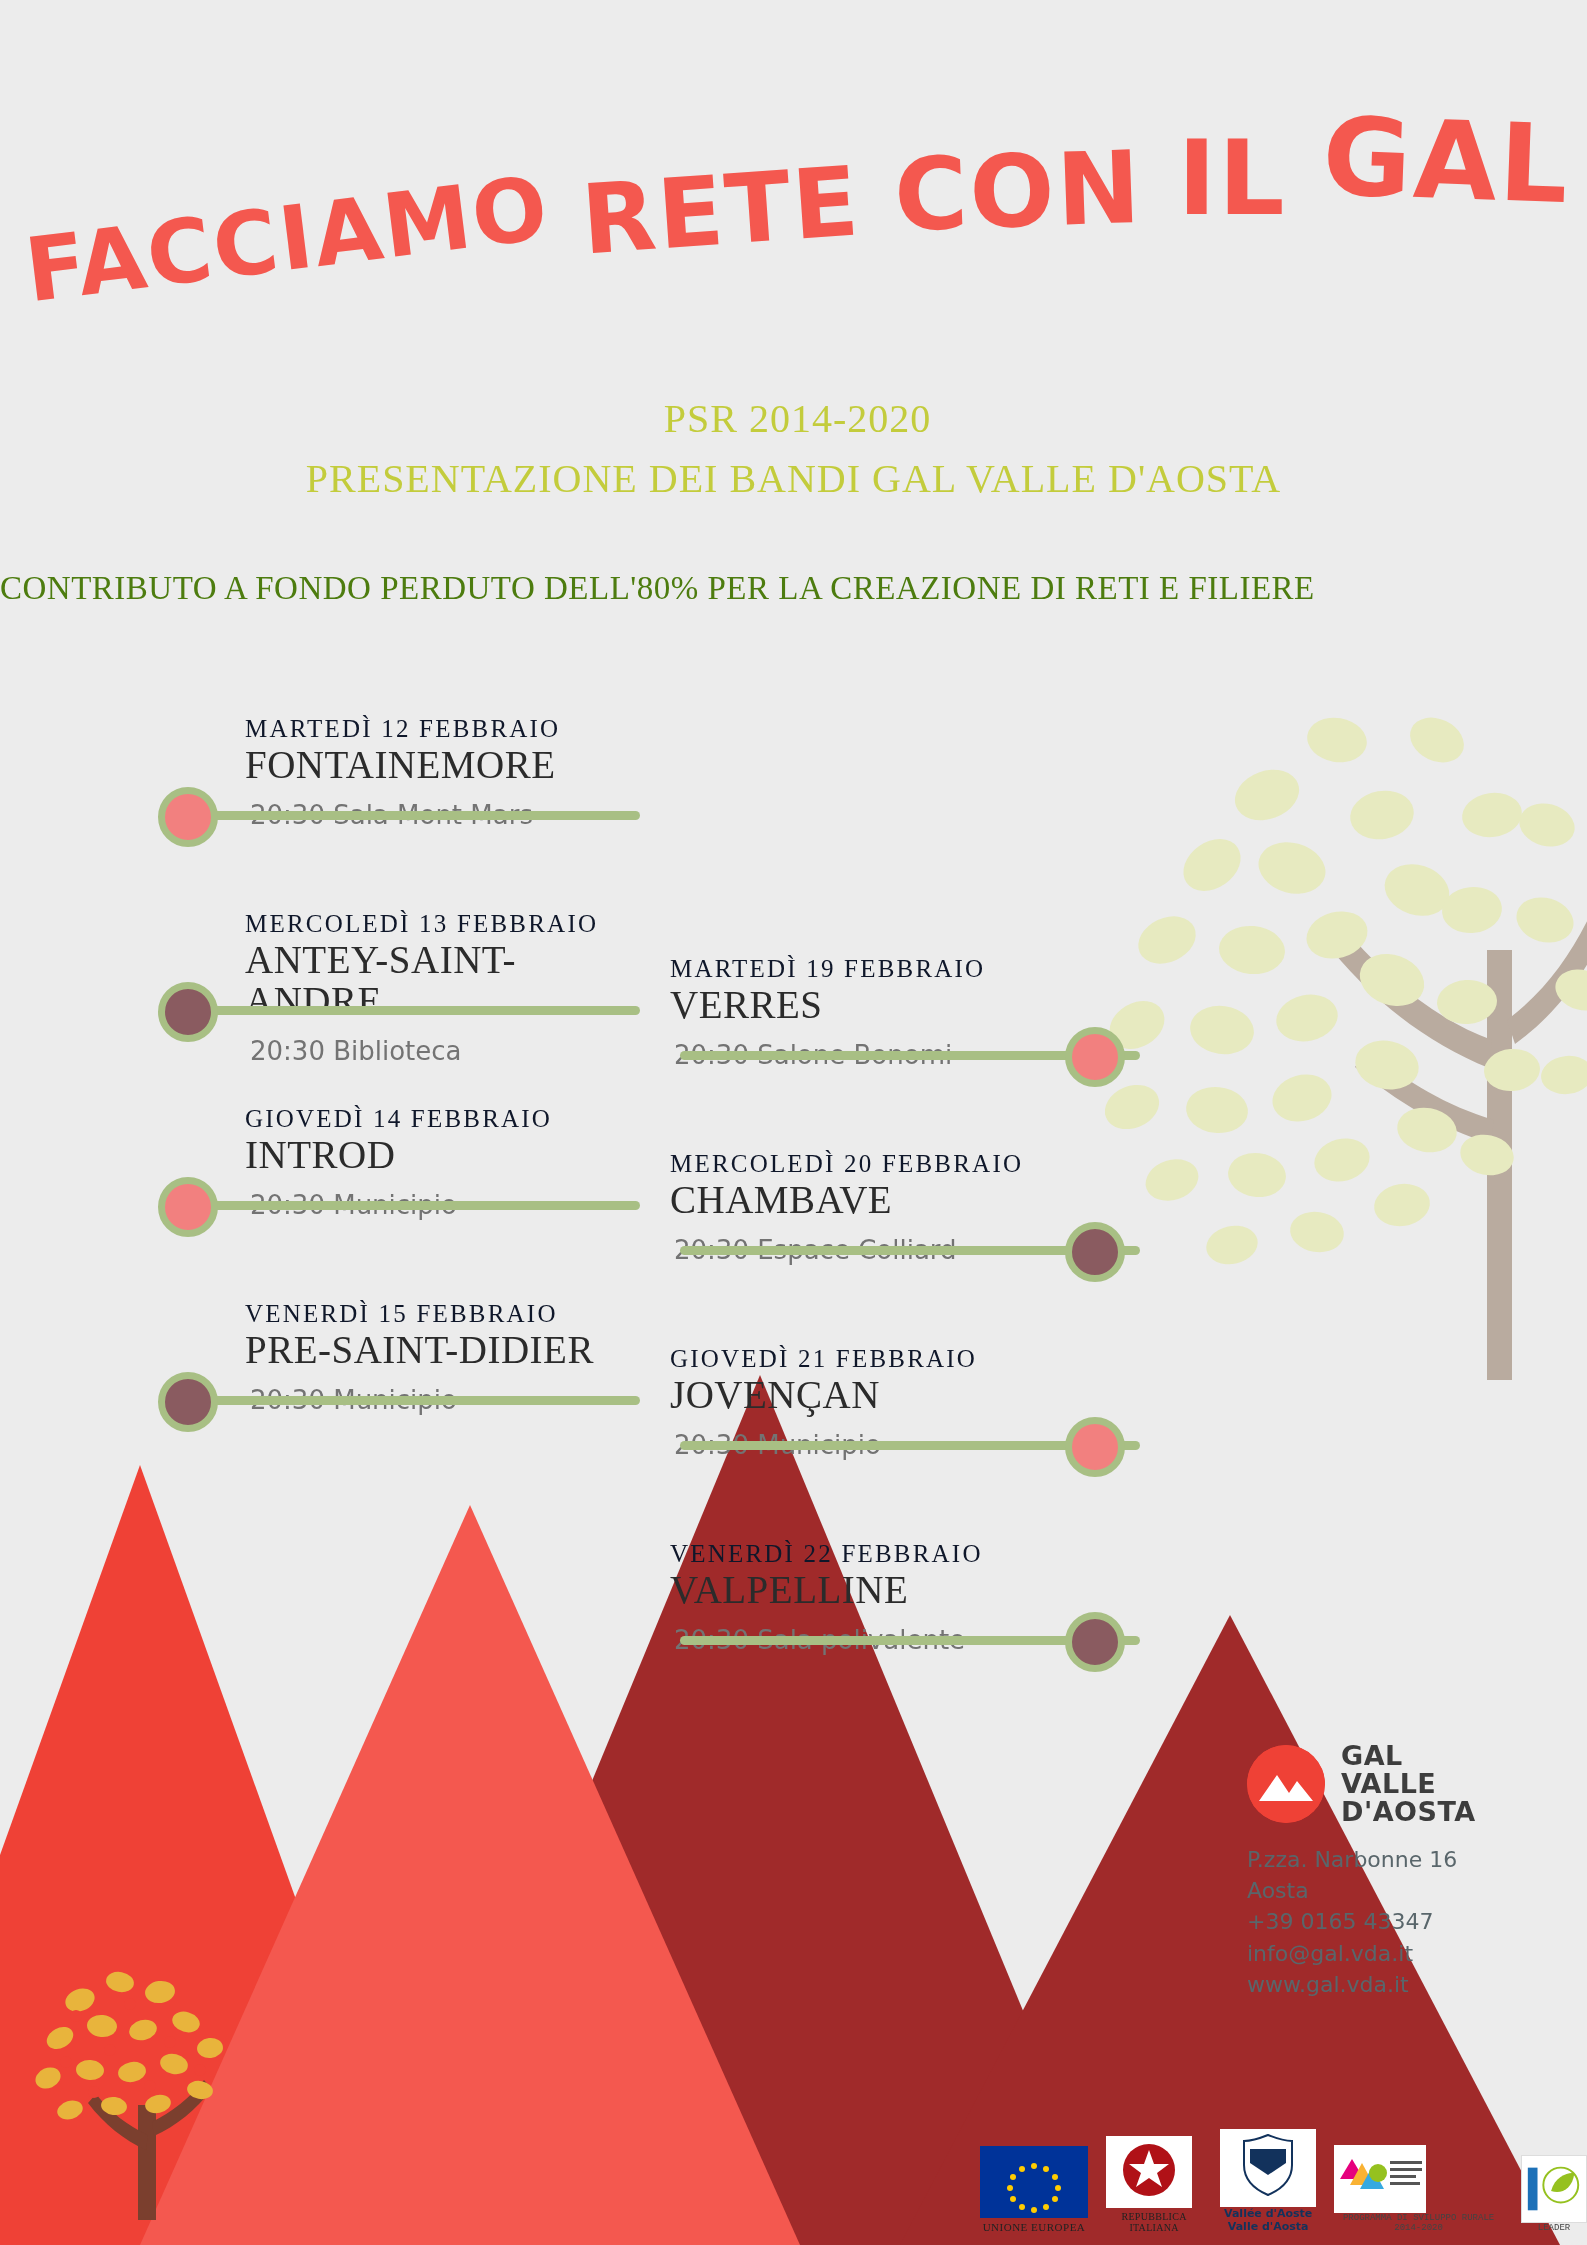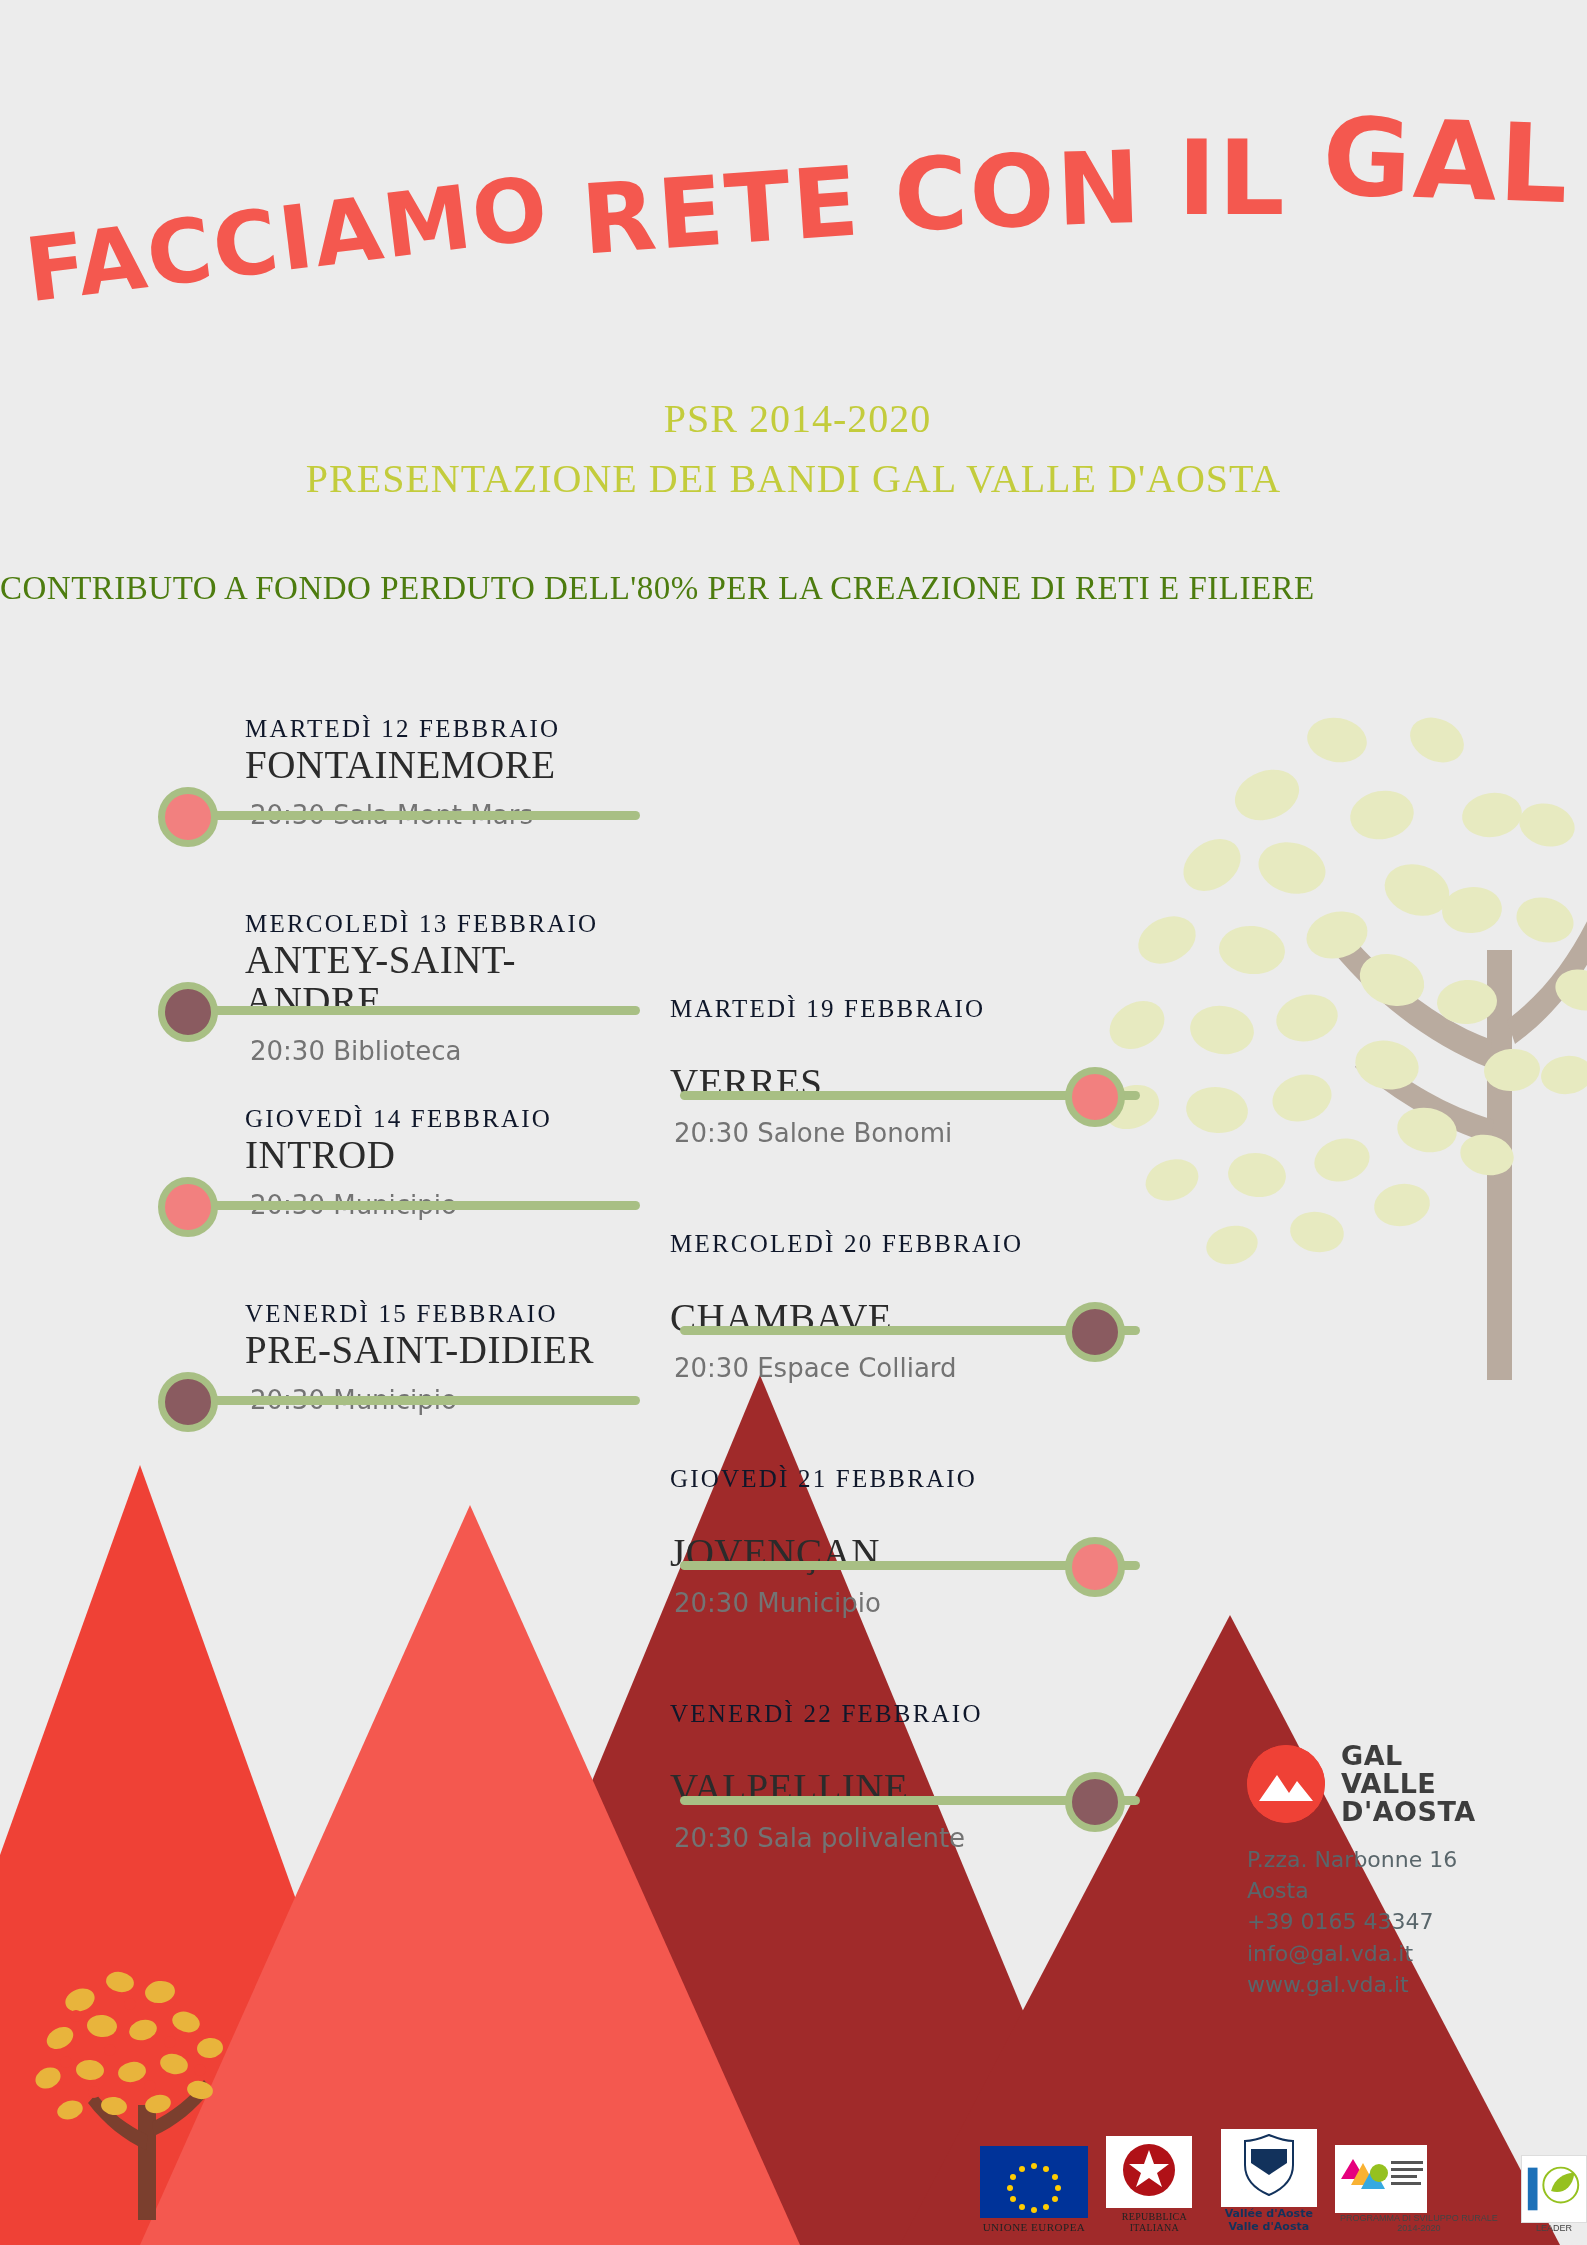--- a/index.html
+++ b/index.html
@@ -81,21 +81,21 @@
   }
   .dot{
     position:absolute;left:8px;top:72px;width:60px;height:60px;border-radius:50%;
     border:7px solid #a8bf84;box-sizing:border-box;
   }
   .dot.pink{background:#f2807f;}
   .dot.plum{background:#8a5b60;}
 
   
   .col-right .event .date,
-  .col-right .event .place{margin-left:0;margin-top:40px;}
+  .col-right .event .place{margin-left:0;}
   .col-right .event .time{margin-left:4px;}
   .col-right .bar{left:10px;width:460px;}
   .col-right .dot{left:395px;}
 
   
   .tree-left{position:absolute;left:10px;bottom:25px;width:300px;height:290px;}
   .tree-left svg{width:100%;height:100%;display:block;}
 
   
   .gal{position:absolute;right:60px;bottom:245px;width:280px;}
@@ -117,21 +117,21 @@
   .flogo{text-align:center;}
   .eu-flag{width:108px;height:72px;background:#003399;position:relative;}
   .eu-caption{font-family:"Liberation Serif",serif;font-size:11px;color:#222;margin-top:3px;letter-spacing:0.5px;}
   .rep{width:86px;height:72px;background:#fff;position:relative;}
   .rep-caption{font-family:"Liberation Serif",serif;font-size:10px;color:#222;margin-top:3px;letter-spacing:0.3px;}
   .vda{width:96px;height:78px;background:#fff;position:relative;}
   .vda-text{font-family:"DejaVu Sans",sans-serif;font-size:11px;color:#12325c;font-weight:bold;line-height:1.2;}
   .psr{width:92px;height:68px;background:#fff;position:relative;}
   .leader{width:66px;height:68px;background:#fff;border:1px solid #ddd;box-sizing:border-box;position:relative;}
 
-  .footline{font-size:9px;font-family:Liberation Sans, sans-serif;color:#444;}
+  .footline{font-size:9px;font-family:Liberation Mono, monospace;color:#444;}
 </style>
 </head>
 <body>
 
 <div class="poster">
 
   <div class="tree-right">
     <svg viewBox="0 0 640 760" xmlns="http://www.w3.org/2000/svg">
       <g fill="#b9ab9f">
         <path d="M520 760 L520 330 L545 330 L545 760 Z"></path>

